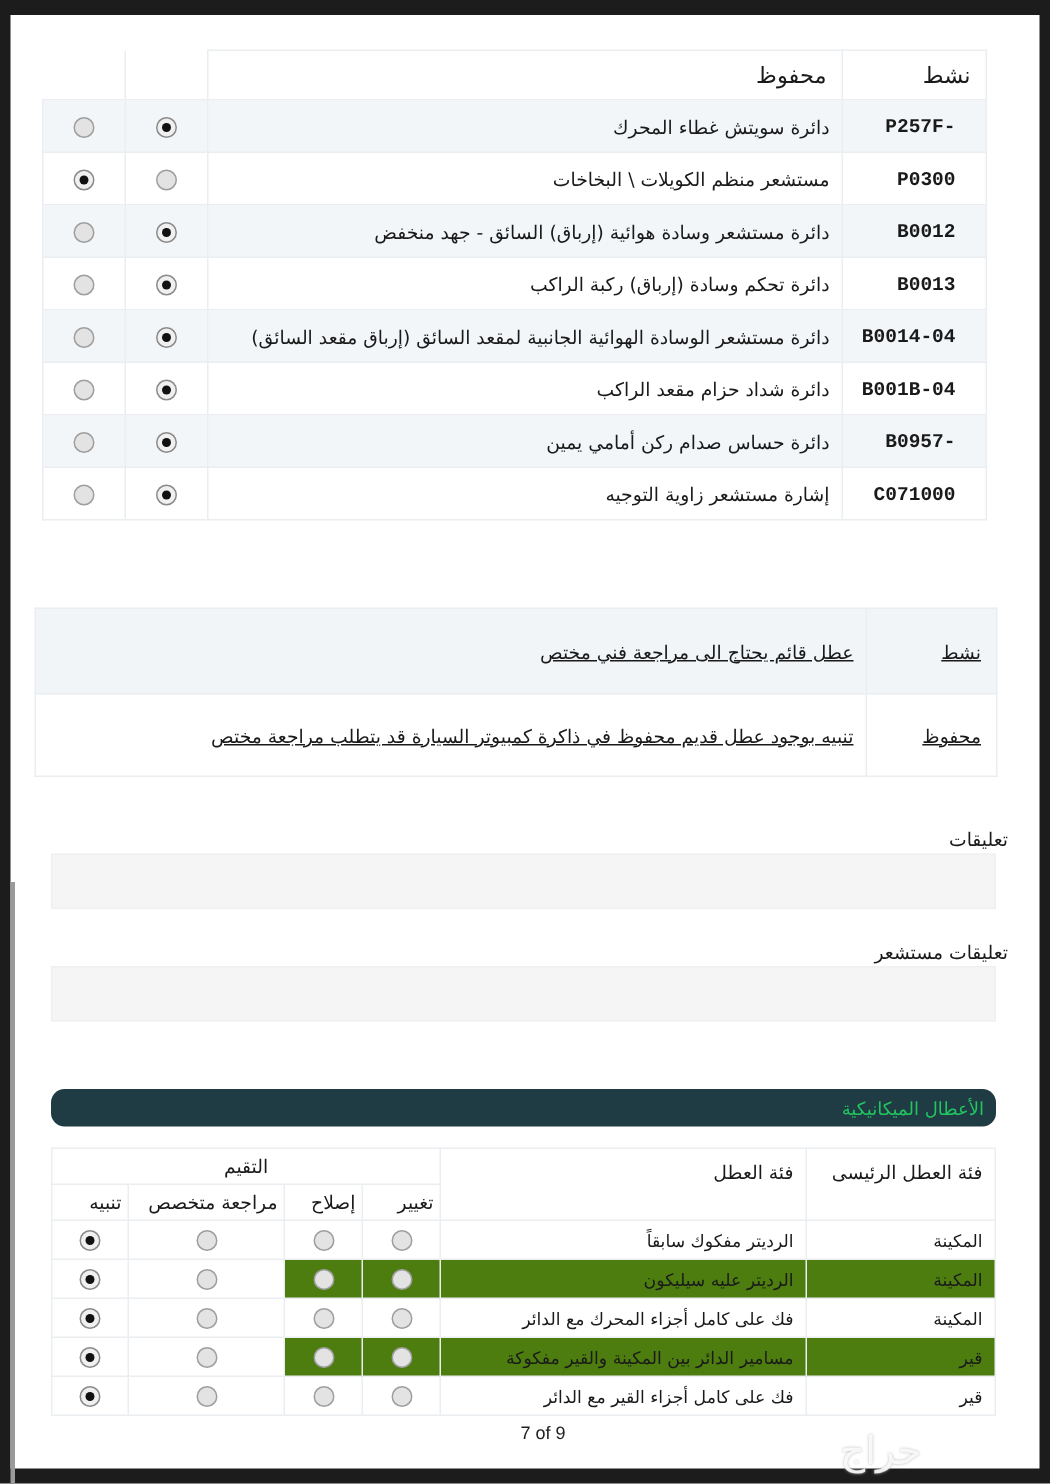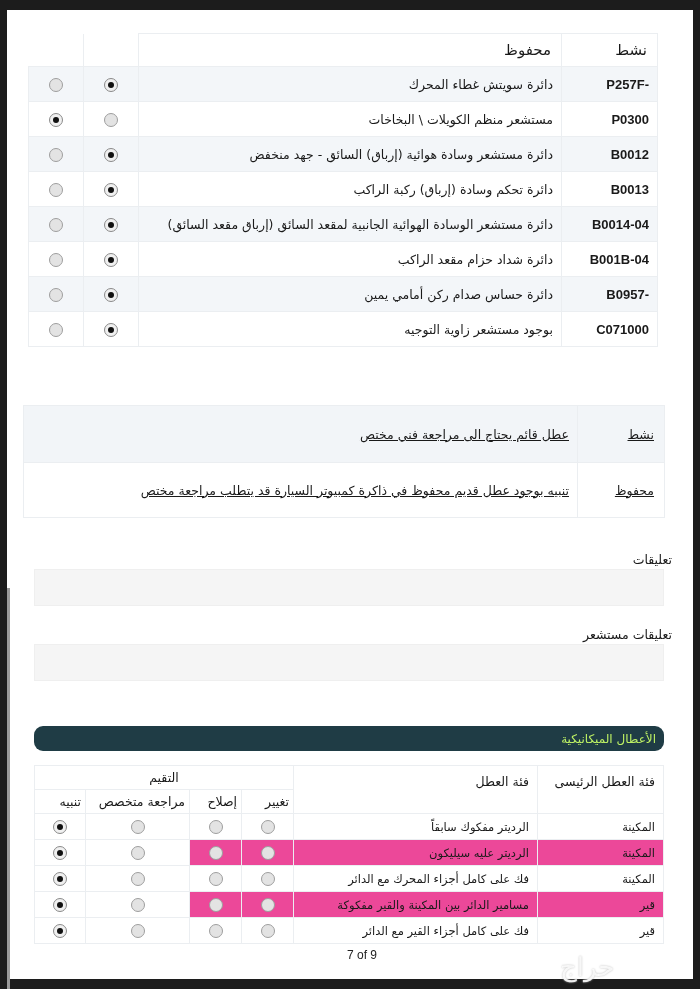--- a/index.html
+++ b/index.html
@@ -54,21 +54,21 @@
       width: 6px; height: 6px;
       border-radius: 50%;
       background: #111;
     }
 
     
     #dtc { left: 28px; top: 33px; width: 630px; }
     #dtc th { height: 33px; font-size: 15px; text-align: right; padding: 0 10px; }
     #dtc th.empty { border-top: none; border-left: none; }
     #dtc td { height: 35px; font-size: 12.5px; }
-    #dtc td.code { width: 96px; font-weight: bold; text-align: right; padding-right: 8px; font-family: Liberation Sans, sans-serif; font-size: 13px; }
+    #dtc td.code { width: 96px; font-weight: bold; text-align: right; padding-right: 20px; font-family: Liberation Mono, monospace; font-size: 13px; }
     #dtc td.desc { text-align: right; padding-right: 8px; }
     #dtc td.rad { width: 55px; text-align: center; }
     #dtc tr.alt td { background: #f3f6f9; }
 
     
     #legend { left: 23px; top: 405px; width: 642px; }
     #legend td { font-size: 12.5px; text-decoration: underline; }
     #legend td.lbl { width: 87px; text-align: right; padding-right: 10px; }
     #legend td.val { text-align: right; padding-right: 8px; }
     #legend tr.r1 td { height: 57px; background: #f2f5f8; }
@@ -85,37 +85,37 @@
       left: 34px; width: 630px; height: 37px;
       background: #f5f5f5;
       border: 1px solid #efefef;
     }
 
     .banner {
       position: absolute;
       left: 34px; top: 726px; width: 630px; height: 25px;
       background: #1f3c45;
       border-radius: 9px;
-      color: #bef264;
+      color: #22c55e;
       font-size: 12px;
       direction: rtl;
       text-align: right;
       padding: 6px 8px 0 0;
     }
 
     
     #mech { left: 34px; top: 765px; width: 630px; }
     #mech th { font-size: 12.5px; text-align: right; padding: 0 8px; }
     #mech th.main { width: 126px; vertical-align: top; padding-top: 8px; }
     #mech th.cat { width: 244px; vertical-align: top; padding-top: 8px; }
     #mech th.eval { text-align: center; height: 24px; }
     #mech th.sub { height: 24px; font-size: 12.5px; text-align: right; padding: 0 4px; }
     #mech td { height: 26px; font-size: 11.5px; text-align: right; padding-right: 8px; }
     #mech td.rad { text-align: center; padding: 0; }
-    #mech tr.alt td { background: #ec4899; }
+    #mech tr.alt td { background: #4d7c0f; }
     #mech tr.alt td.rad-white { background: #ffffff; }
 
     .pager {
       position: absolute;
       left: 0; width: 700px; top: 948px;
       text-align: center;
       font-size: 12px;
       font-family: "Liberation Sans", sans-serif;
       color: #222;
       margin-left: 12px;
@@ -183,21 +183,21 @@
         <td class="rad"><span class="radio"></span></td>
       </tr>
       <tr class="alt">
         <td class="code">-B0957</td>
         <td class="desc">دائرة حساس صدام ركن أمامي يمين</td>
         <td class="rad"><span class="radio on"></span></td>
         <td class="rad"><span class="radio"></span></td>
       </tr>
       <tr>
         <td class="code">C071000</td>
-        <td class="desc">بوجود مستشعر زاوية التوجيه</td>
+        <td class="desc">إشارة مستشعر زاوية التوجيه</td>
         <td class="rad"><span class="radio on"></span></td>
         <td class="rad"><span class="radio"></span></td>
       </tr>
     </tbody>
 </table>
 
 <table class="grid" id="legend">
   <tbody>
       <tr class="r1">
     <td class="lbl">نشط</td>

